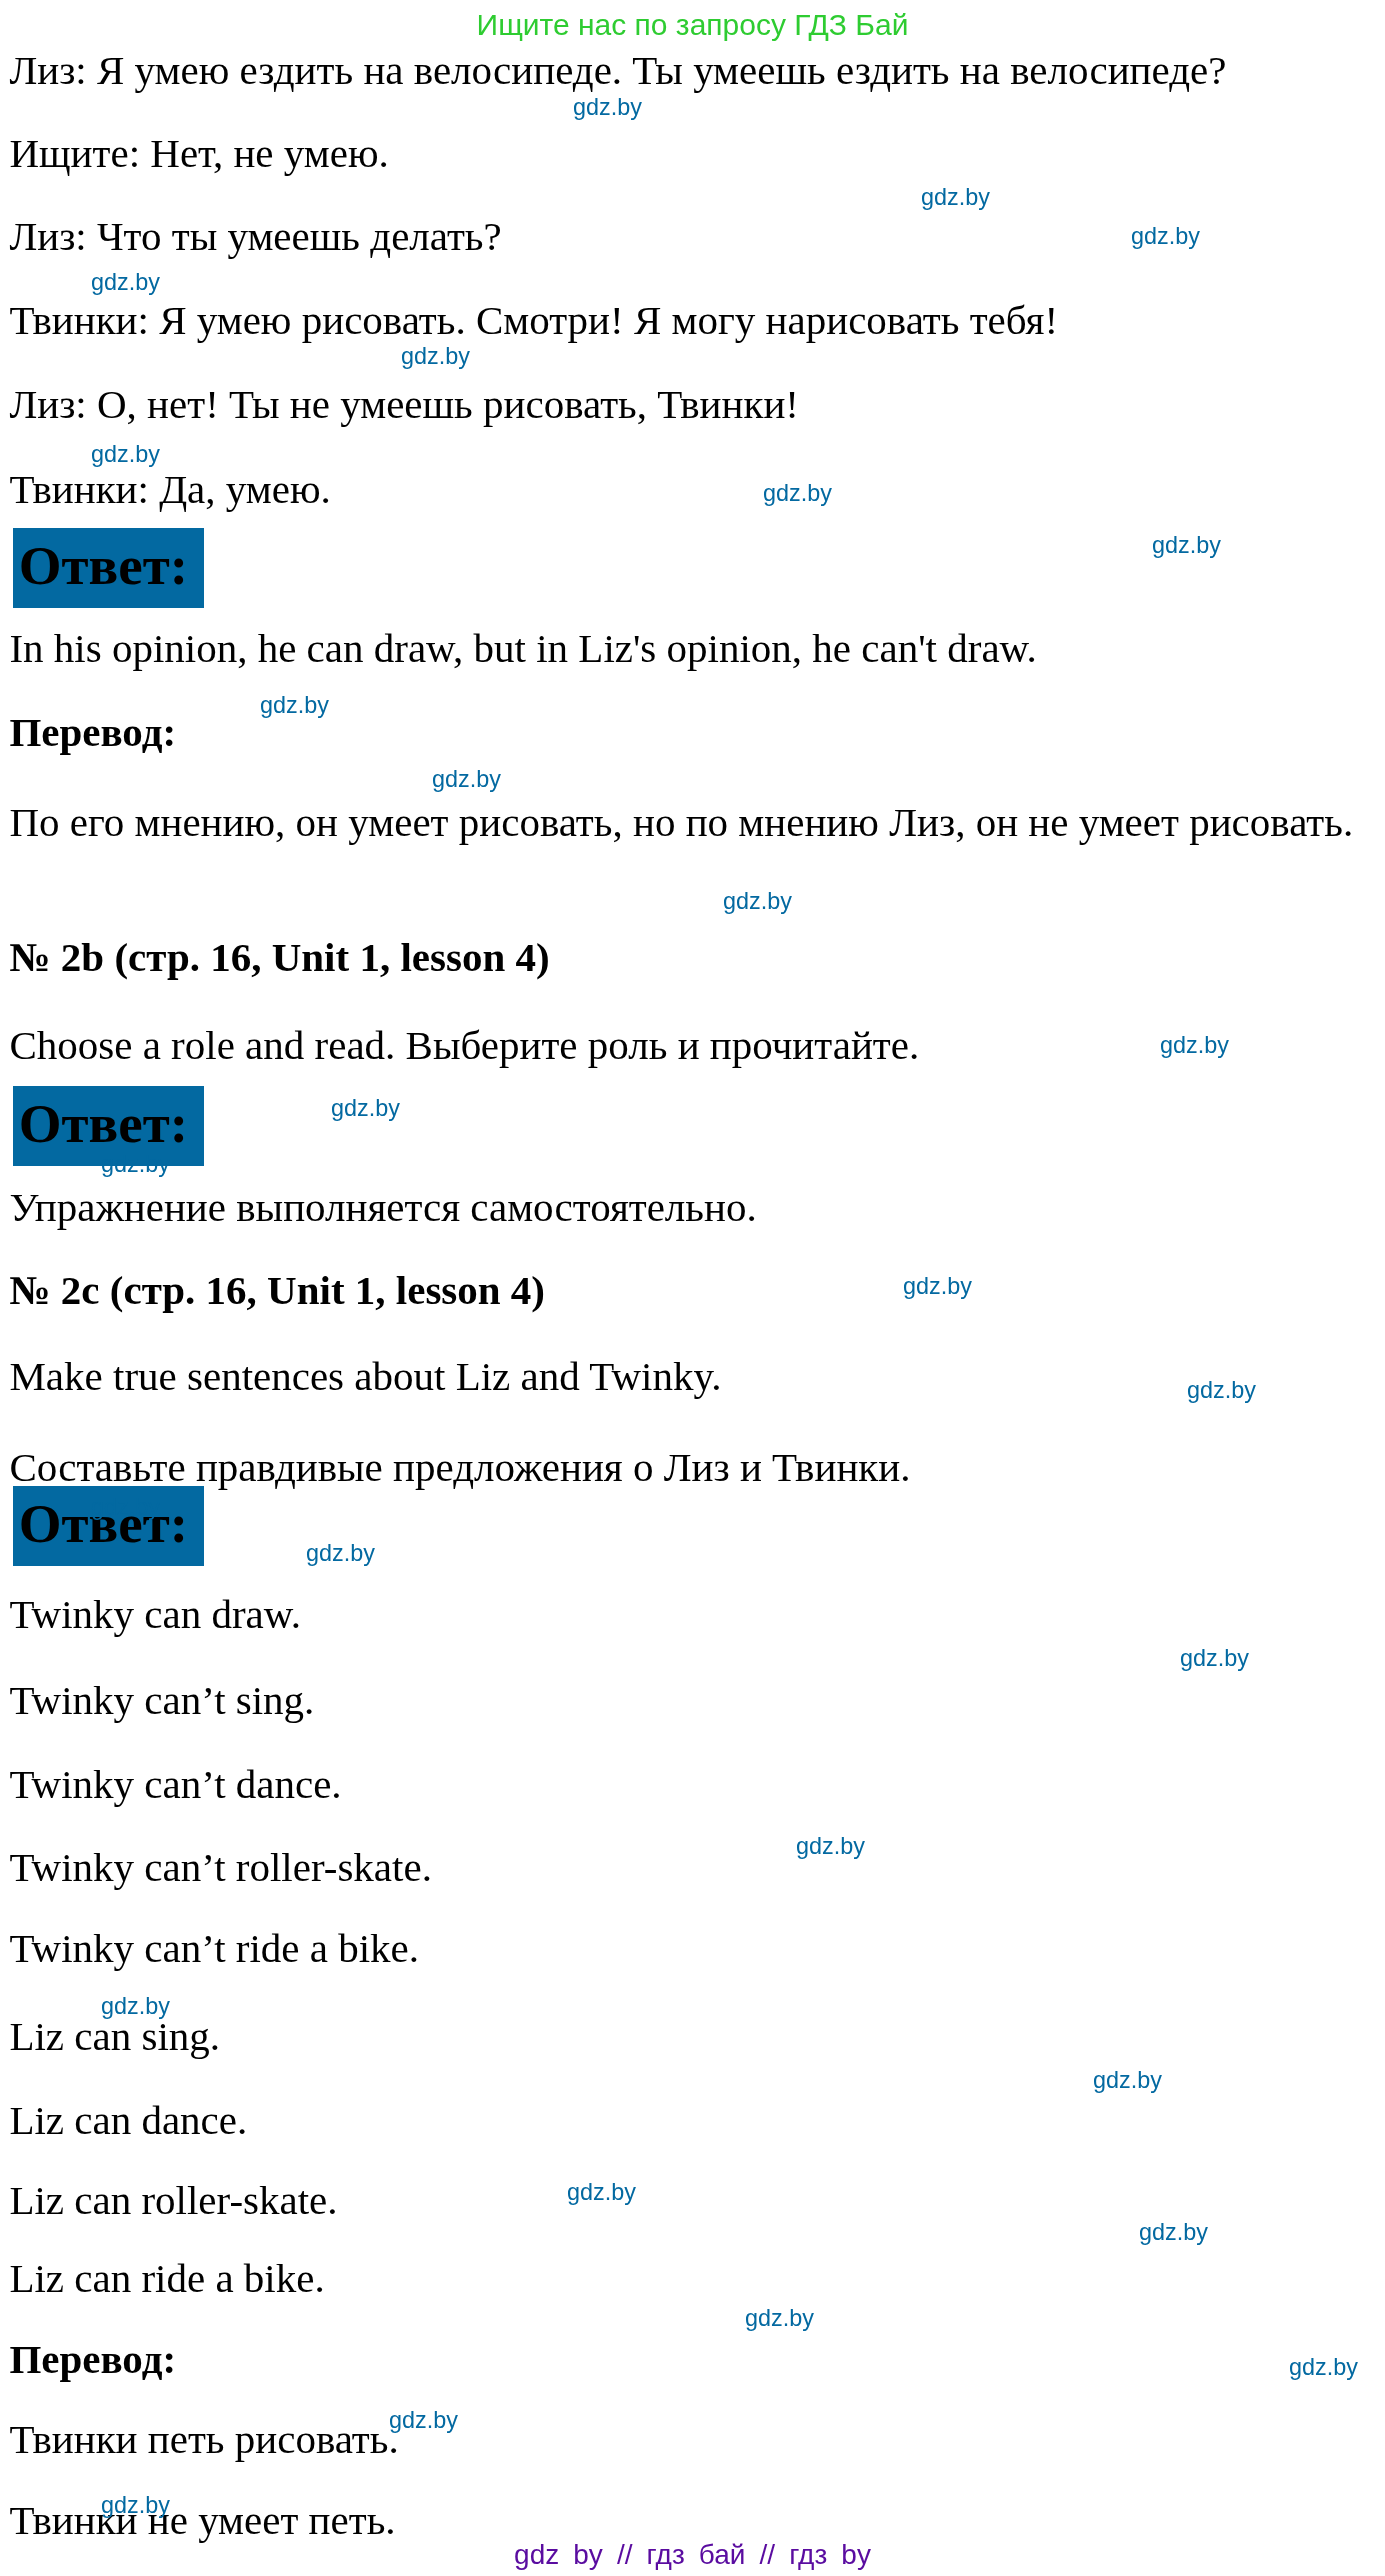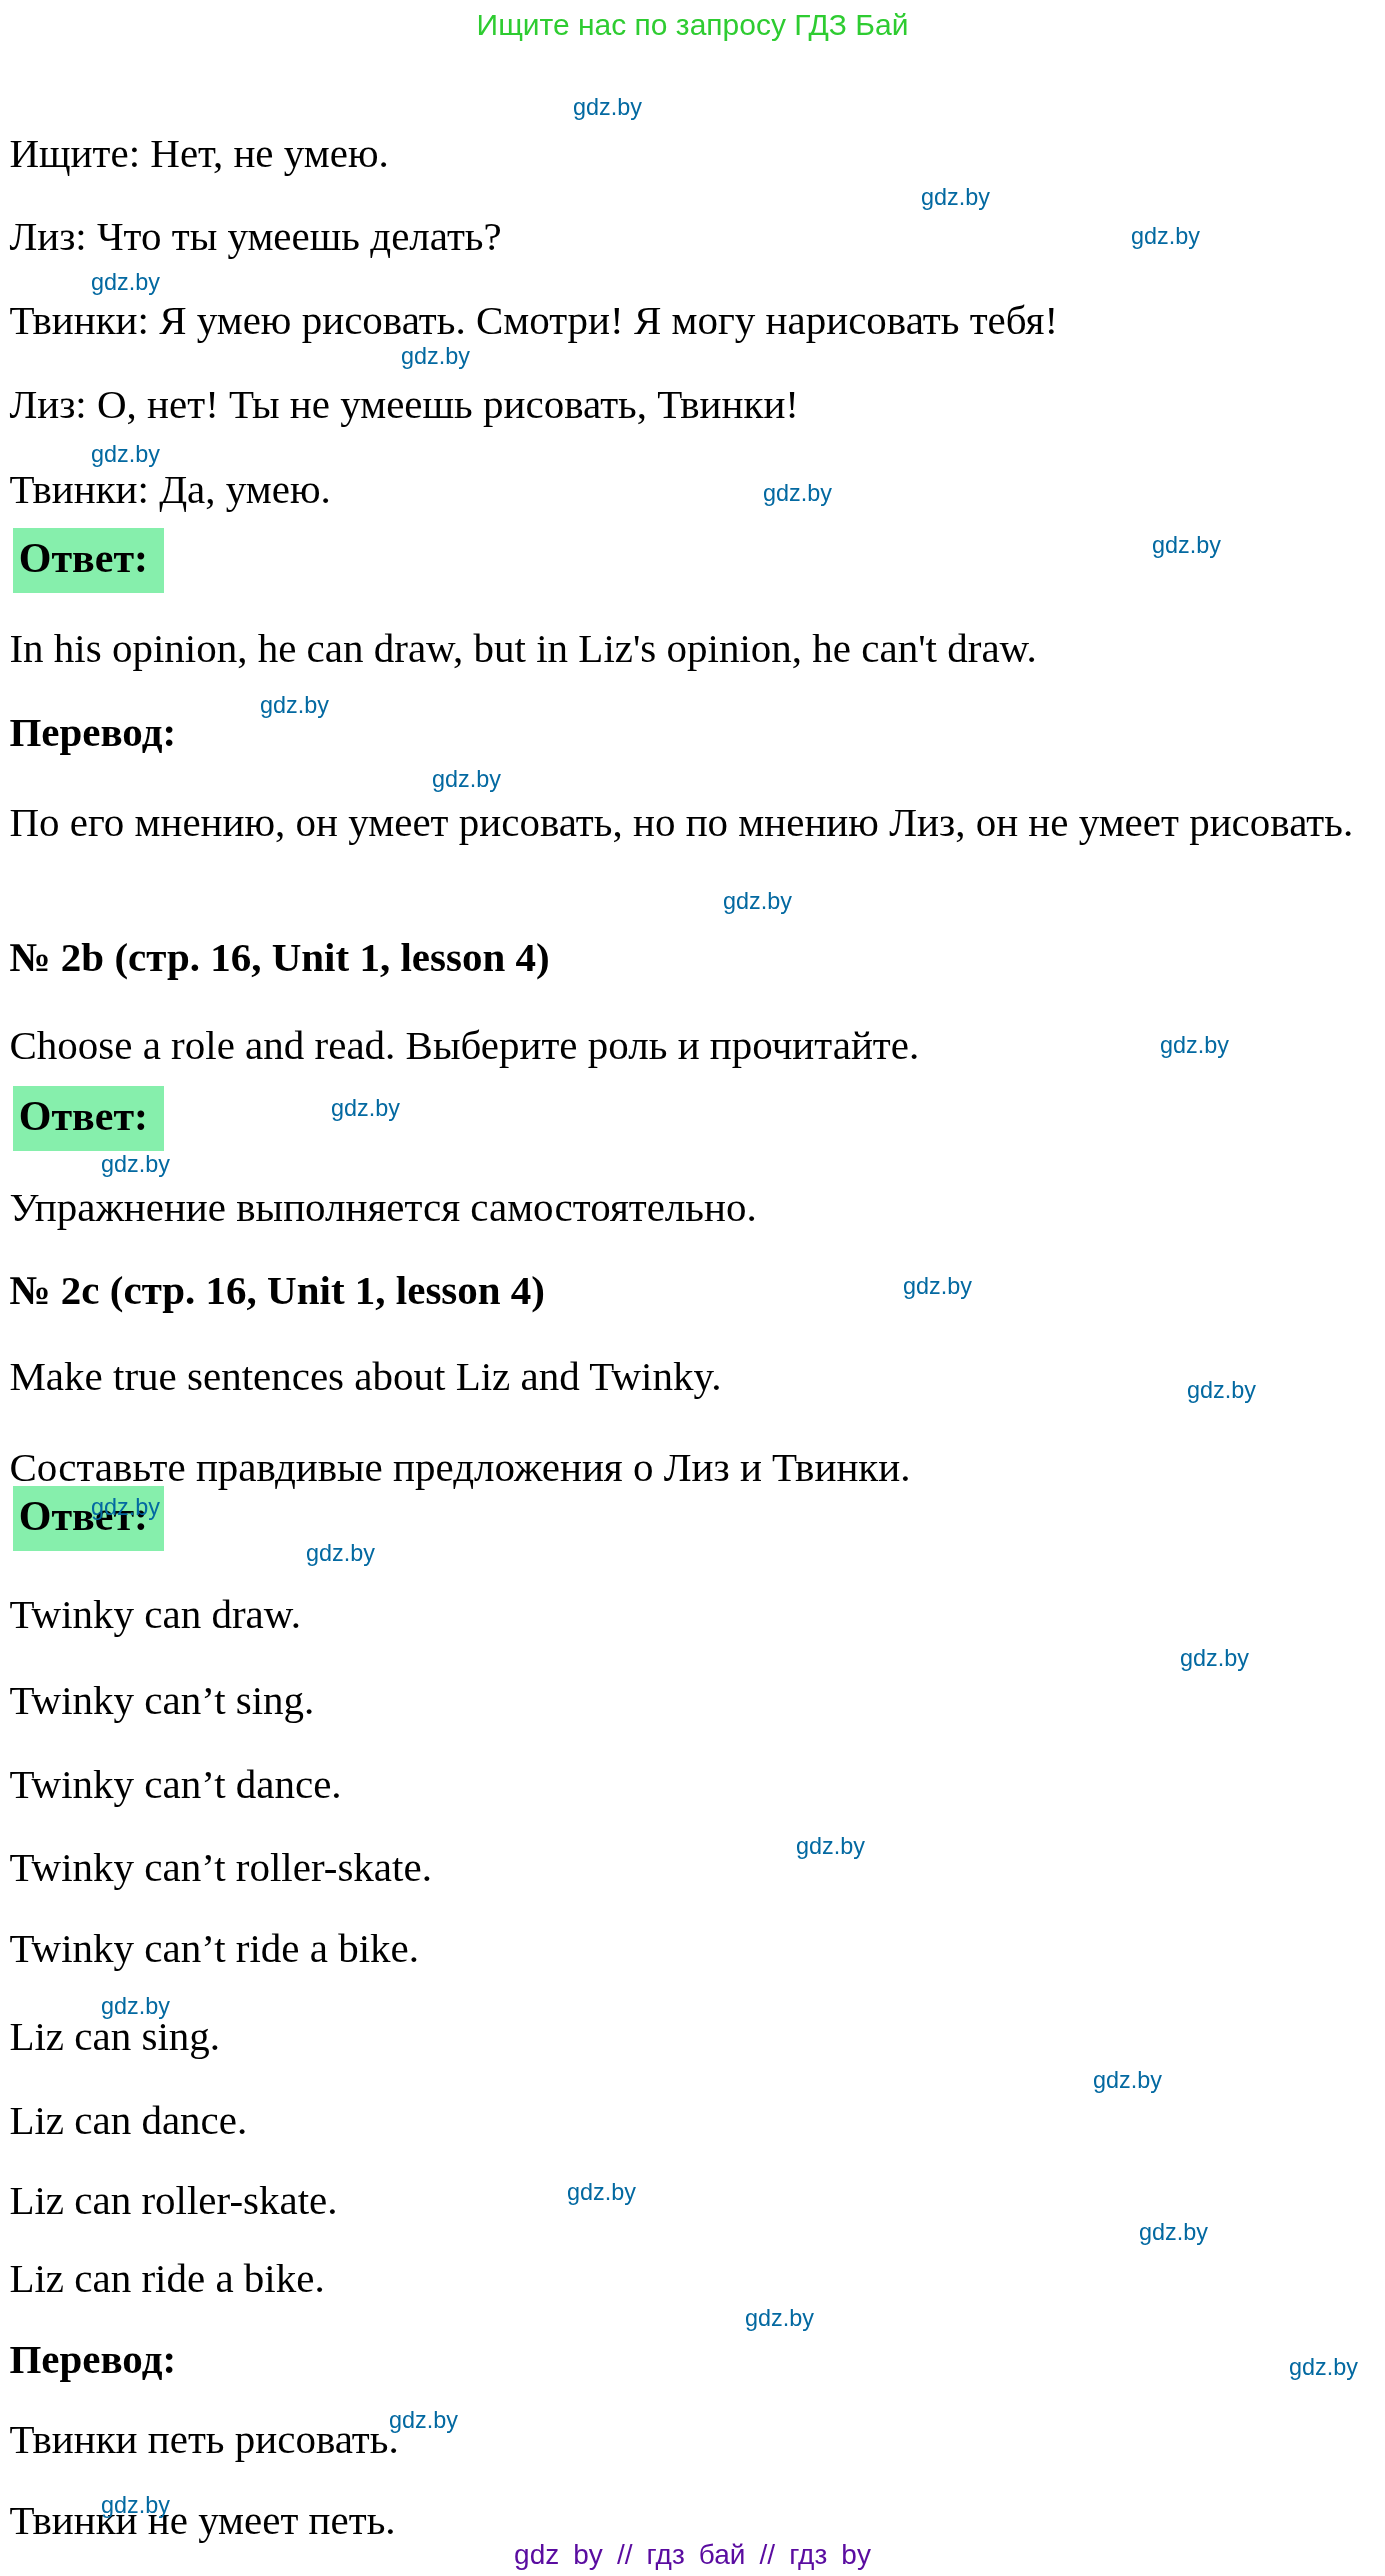--- a/index.html
+++ b/index.html
@@ -31,22 +31,22 @@
   }
   .bold { font-weight: bold; }
   .wrapblock {
     white-space: normal;
     width: 1363px;
     line-height: 1.5;
   }
   .hl {
     position: absolute;
     left: 12.5px;
-    background: #86efac;
-    font-size: 42px;
+    background: #0369a1;
+    font-size: 55px;
     font-weight: bold;
     padding: 6.3px 15.6px 11px 6.3px;
     white-space: nowrap;
   }
   .wm {
     position: absolute;
     font-family: "Liberation Sans", "DejaVu Sans", sans-serif;
     font-size: 23.4px;
     color: #0369a1;
     white-space: nowrap;
@@ -62,20 +62,21 @@
     white-space: nowrap;
   }
 </style>
 </head>
 <body>
 
 <div class="page">
 
   <div class="header-note">Ищите нас по запросу ГДЗ Бай</div>
 
+  <div class="t" style="top:47px">Лиз: Я умею ездить на велосипеде. Ты умеешь ездить на велосипеде?</div>
   <div class="t" style="top:130px">Ищите: Нет, не умею.</div>
   <div class="t" style="top:213px">Лиз: Что ты умеешь делать?</div>
   <div class="t" style="top:381px">Лиз: О, нет! Ты не умеешь рисовать, Твинки!</div>
   <div class="t" style="top:297px">Твинки: Я умею рисовать. Смотри! Я могу нарисовать тебя!</div>
   <div class="t" style="top:466px">Твинки: Да, умею.</div>
 
   <div class="hl" style="top:528px">Ответ:</div>
   <div class="t" style="top:625px">In his opinion, he can draw, but in Liz's opinion, he can't draw.</div>
   <div class="t bold" style="top:709px">Перевод:</div>
   <div class="t wrapblock" style="top:792px">По его мнению, он умеет рисовать, но по мнению Лиз, он не умеет рисовать.</div>

